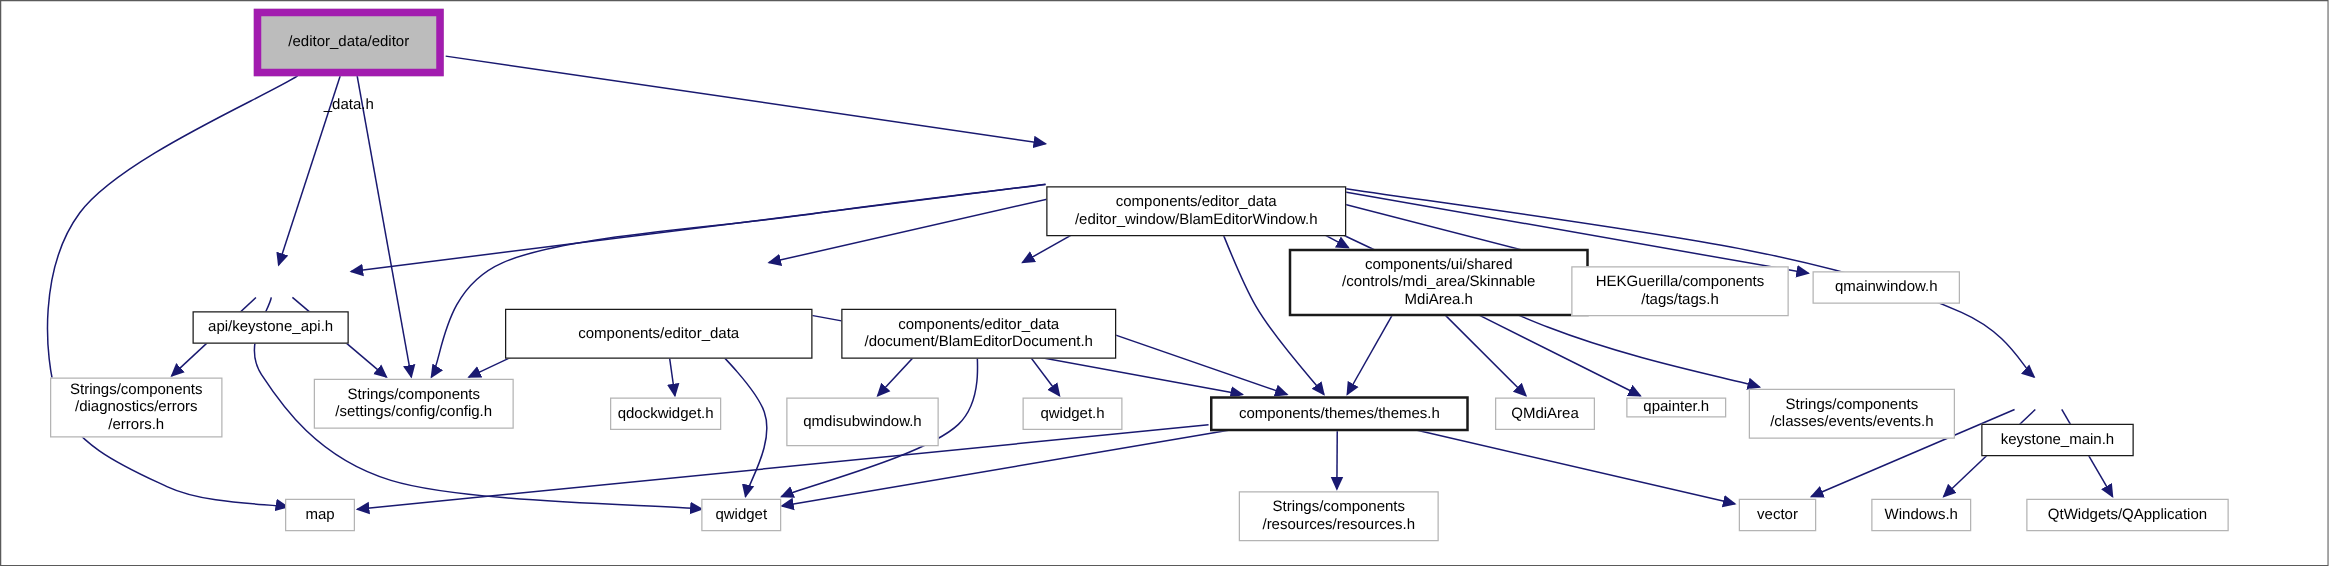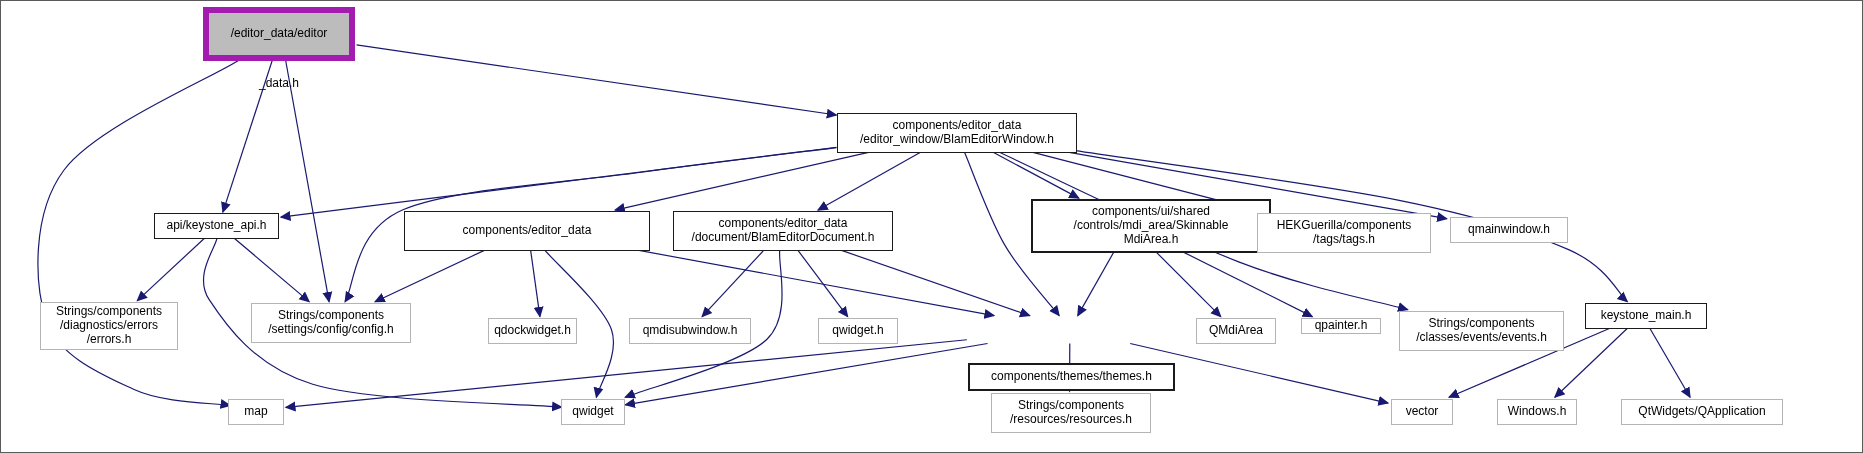--- a/index.html
+++ b/index.html
@@ -16,21 +16,21 @@
   .node{
     position:absolute;
     display:flex;flex-direction:column;justify-content:center;
     text-align:center;
     background:#ffffff;
     box-sizing:border-box;
     font-size:12px;line-height:1.16;color:#000;
     white-space:nowrap;
   }
   .node.ext{border:1px solid #b4b4b4;}
-  .node.doc{border:1px solid #1a1a1a;}
+  .node.doc{border:1px solid #1a1a1a;margin-top:36px;}
   .node.doc-bold{border:2px solid #1a1a1a;}
   .node.root{border:6px solid #a21caf;background:#bcbcbc;gap:36px;}
   .node span{display:block;}
 </style>
 </head>
 <body>
 
 <div id="canvas">
   <svg id="edge-layer" width="1863" height="453" viewBox="0 0 1863 453">
     <defs>
@@ -113,27 +113,27 @@
         <span>/diagnostics/errors</span>
         <span>/errors.h</span>
       </div>
       <div class="node ext" style="left: 250px; top: 302px; width: 160px; height: 40px;">
         <span>Strings/components</span>
         <span>/settings/config/config.h</span>
       </div>
       <div class="node ext" style="left: 487px; top: 317px; width: 89px; height: 26px;">
         <span>qdockwidget.h</span>
       </div>
-      <div class="node ext" style="left: 628px; top: 317px; width: 122px; height: 26px;">
+      <div class="node ext" style="left: 628px; top: 317px; width: 122px; height: 39px;">
         <span>qmdisubwindow.h</span>
       </div>
       <div class="node ext" style="left: 817px; top: 317px; width: 80px; height: 26px;">
         <span>qwidget.h</span>
       </div>
-      <div class="node doc-bold" style="left: 967px; top: 316px; width: 207px; height: 28px; margin-top: 46px;">
+      <div class="node doc-bold" style="left: 967px; top: 316px; width: 207px; height: 28px;">
         <span>components/themes/themes.h</span>
       </div>
       <div class="node ext" style="left: 1195px; top: 317px; width: 80px; height: 26px;">
         <span>QMdiArea</span>
       </div>
       <div class="node ext" style="left: 1300px; top: 317px; width: 80px; height: 16px;">
         <span>qpainter.h</span>
       </div>
       <div class="node ext" style="left: 1398px; top: 310px; width: 165px; height: 40px;">
         <span>Strings/components</span>

